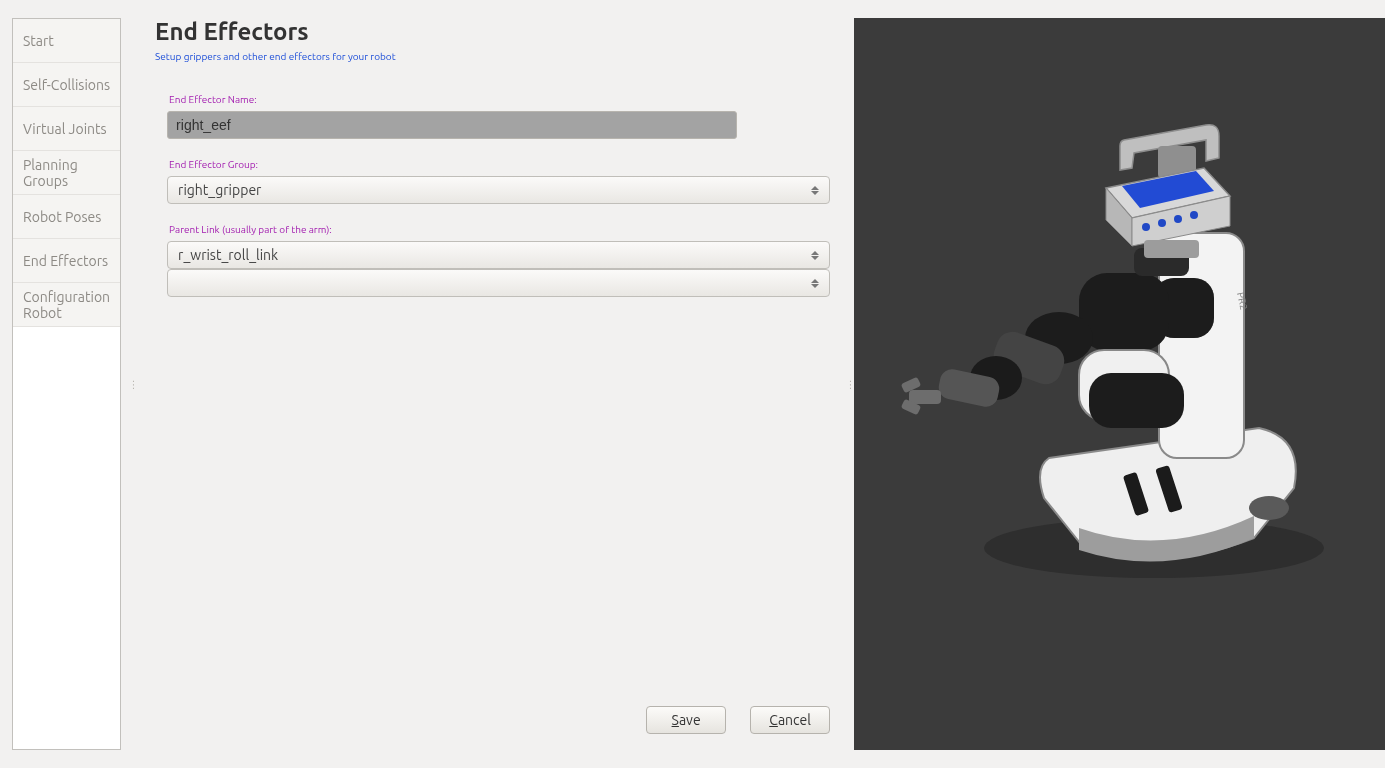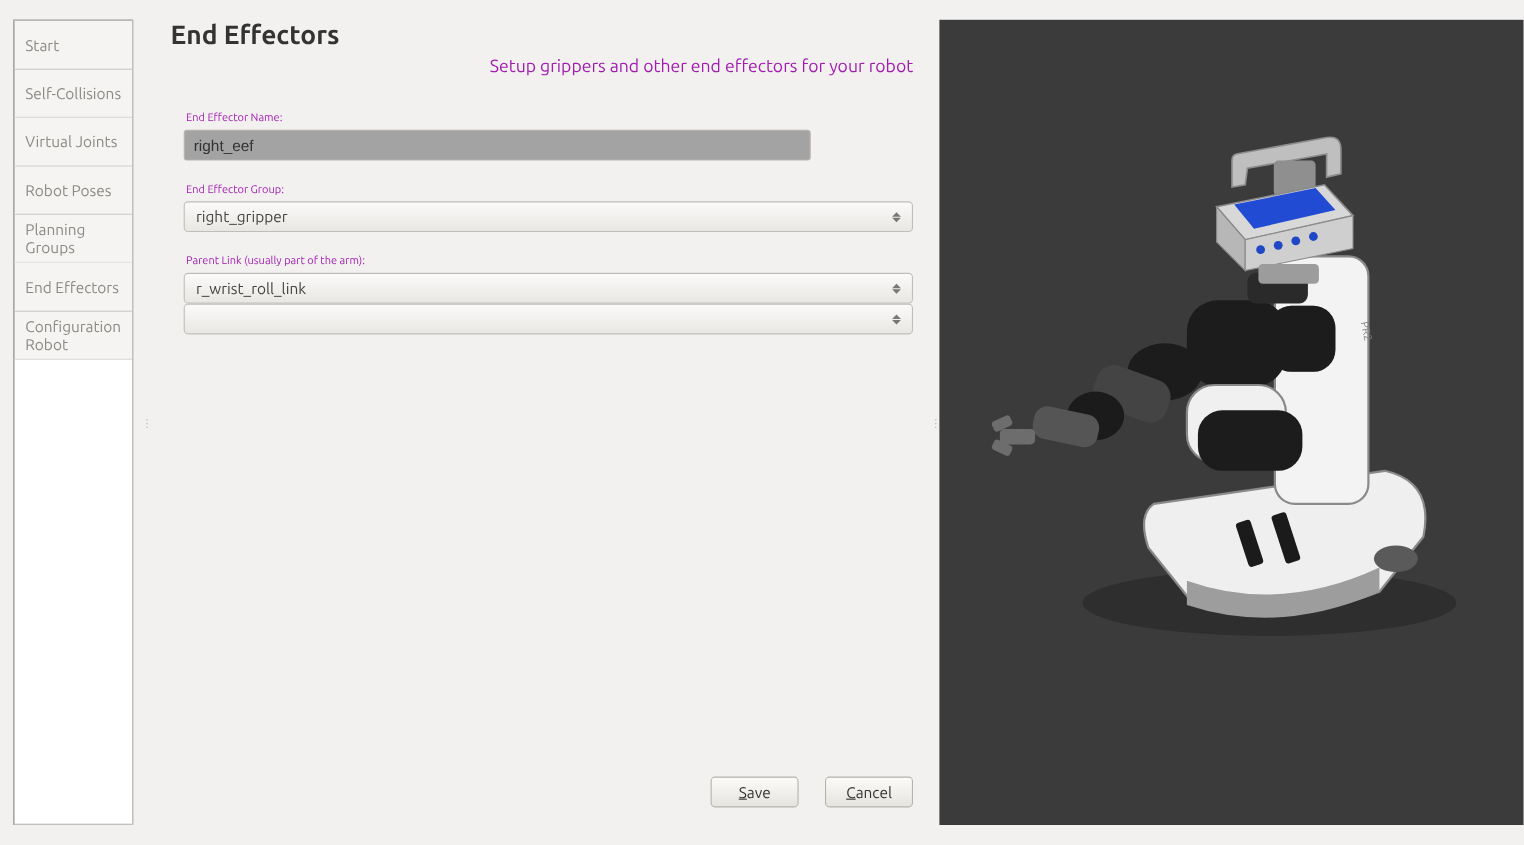--- a/index.html
+++ b/index.html
@@ -4,21 +4,21 @@
 <style>
   * { box-sizing: border-box; margin: 0; padding: 0; }
   html, body { width: 1385px; height: 768px; font-family: "Ubuntu", "Segoe UI", Arial, sans-serif; background:#f2f1f0; color:#3c3b37; }
   body { display:flex; }
 
   
   .sidebar {
     width: 164px;
     margin: 18px 8px 18px 12px;
     border: 1px solid #c2c0bc;
-    background:#0f172a;
+    background:#0369a1;
     display:flex; flex-direction:column;
   }
   .sidebar-item {
     height:44px;
     padding:0 10px;
     display:flex; align-items:center;
     font-size:14px;
     color:#8d8a85;
     border-bottom:1px solid #e4e2df;
     cursor:pointer;
@@ -31,21 +31,21 @@
     flex:1;
     display:flex; flex-direction:column;
     padding: 18px 16px 18px 18px;
     position:relative;
   }
   .page-title {
     font-size:24px; font-weight:bold; color:#333;
     margin-bottom:6px;
   }
   .page-subtitle {
-    font-size:16px; color:#a21caf; margin-bottom:12px;text-align:right;
+    font-size:10px; color:#1d4ed8; margin-bottom:12px;
   }
   .form-block { padding-left:12px; }
   .field-label {
     font-size:10px; color:#a21caf; margin:20px 0 6px 2px;
   }
   .text-input {
     width:570px; height:28px;
     border:1px solid #b7b4ae; border-radius:3px;
     padding:0 8px; font-size:14px; color:#333;
     background:#a3a3a3;
@@ -106,24 +106,24 @@
   <div class="sidebar-item">
       <span>Start</span>
     </div>
   <div class="sidebar-item">
       <span>Self-Collisions</span>
     </div>
   <div class="sidebar-item">
       <span>Virtual Joints</span>
     </div>
   <div class="sidebar-item">
+      <span>Planning Groups</span>
+    </div>
+  <div class="sidebar-item">
       <span>Robot Poses</span>
-    </div>
-  <div class="sidebar-item">
-      <span>Planning Groups</span>
     </div>
   <div class="sidebar-item">
       <span>End Effectors</span>
     </div>
   <div class="sidebar-item">
       <span>Configuration Robot</span>
     </div>
   <div class="sidebar-fill"></div>
 </div>
 

